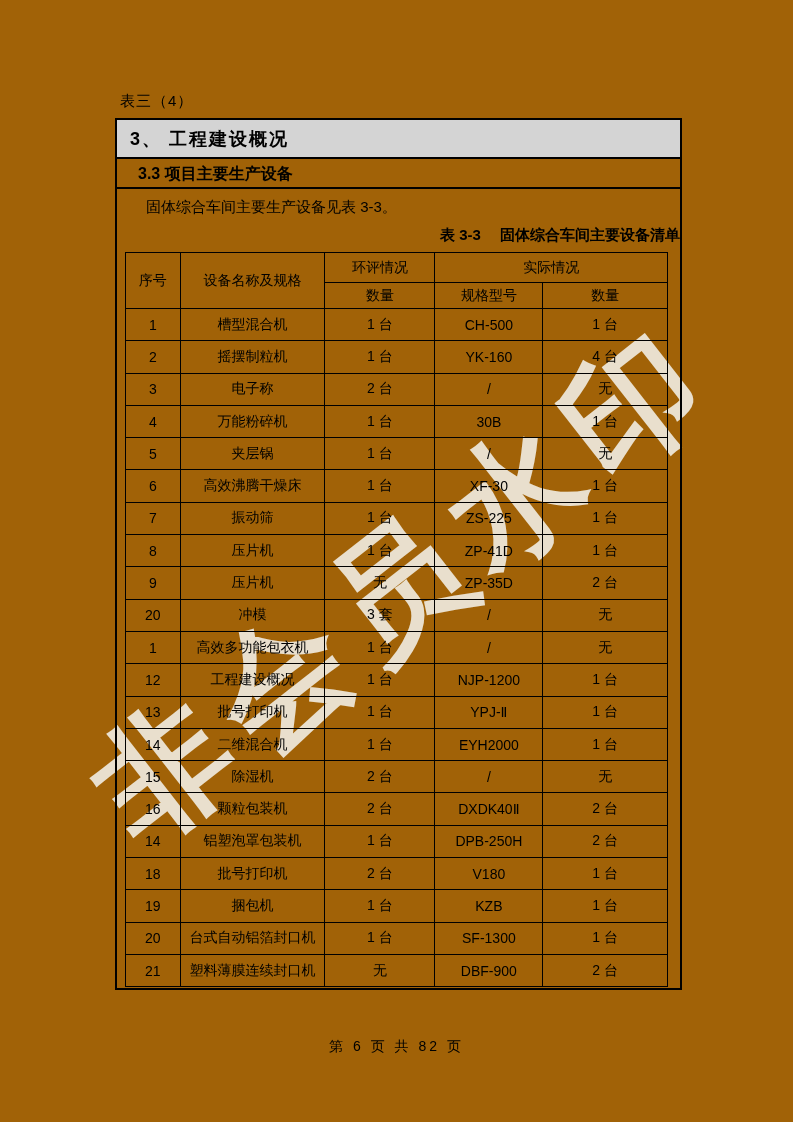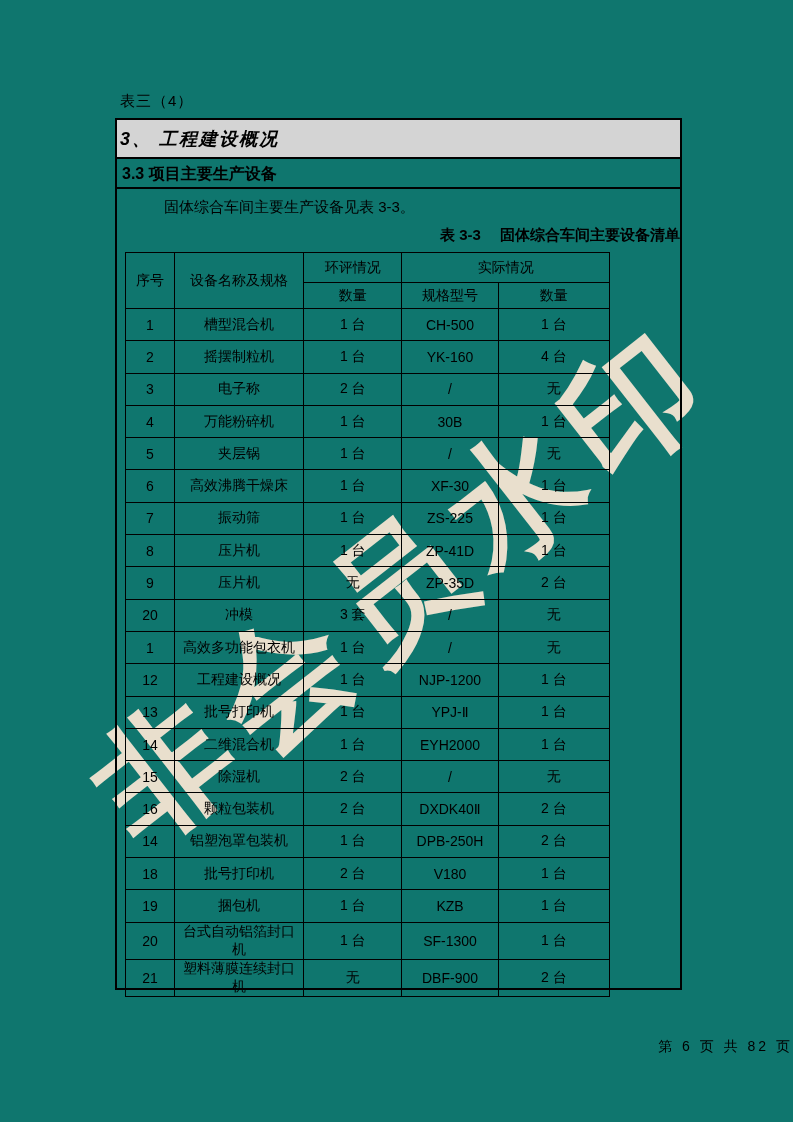--- a/index.html
+++ b/index.html
@@ -4,21 +4,21 @@
 <style>
   * { margin: 0; padding: 0; box-sizing: border-box; }
   html, body { background: #ffffff; }
   body {
     width: 793px; height: 1122px;
     position: relative;
     overflow: hidden;
     font-family: "Liberation Sans", "DejaVu Sans", sans-serif;
     color: #000;
   }
-  .page { position: relative; width: 793px; height: 1122px; background: #0f766e; }
+  .page { position: relative; width: 793px; height: 1122px; background: #a16207; }
 
   .top-label {
     position: absolute; left: 120px; top: 92px;
     font-size: 15px; letter-spacing: 1px;
     z-index: 2;
   }
 
   .watermark {
     position: absolute; left: 405px; top: 585px;
     transform: translate(-50%, -50%) rotate(-38deg);
@@ -33,64 +33,64 @@
     width: 567px; height: 872px;
     border: 2px solid #000;
     z-index: 1; background: transparent;
   }
 
   .section-header {
     height: 39px; line-height: 39px;
     background: #d4d4d4;
     border-bottom: 2px solid #000;
     font-size: 18px; font-weight: bold;
-    padding-left: 3px; letter-spacing: 2px; font-style: italic;
+    padding-left: 13px; letter-spacing: 2px;
   }
 
   .sub-header {
     height: 30px; line-height: 30px;
     border-bottom: 2px solid #000;
     font-size: 16px; font-weight: bold;
-    padding-left: 5px;
+    padding-left: 21px;
   }
 
   .intro-line {
     margin-top: 9px;
-    padding-left: 47px;
+    padding-left: 29px;
     font-size: 15px;
   }
 
   .table-title {
     margin-top: 9px;
     text-align: right;
     font-size: 15px; font-weight: bold;
   }
 
   table.equip {
     margin: 7px 0 0 8px;
-    width: 485px;
+    width: 543px;
     border-collapse: collapse;
     table-layout: fixed;
     background: transparent;
   }
   table.equip th, table.equip td {
     border: 1px solid #000;
     text-align: center; vertical-align: middle;
     font-size: 14px; font-weight: normal;
     padding: 0 2px;
     background: transparent;
     overflow: hidden;
   }
   tr.hrow1 th { height: 30px; }
   tr.hrow2 th { height: 26px; }
   table.equip tbody tr { height: 32.3px; }
 
   .footer {
     position: absolute; left: 0; top: 1038px;
-    width: 793px; text-align: right;
+    width: 793px; text-align: center;
     font-size: 14px; letter-spacing: 3px;
     z-index: 2;
   }
 </style>
 </head>
 <body>
 
 <div class="page">
 
   <div class="top-label">表三（4）</div>

